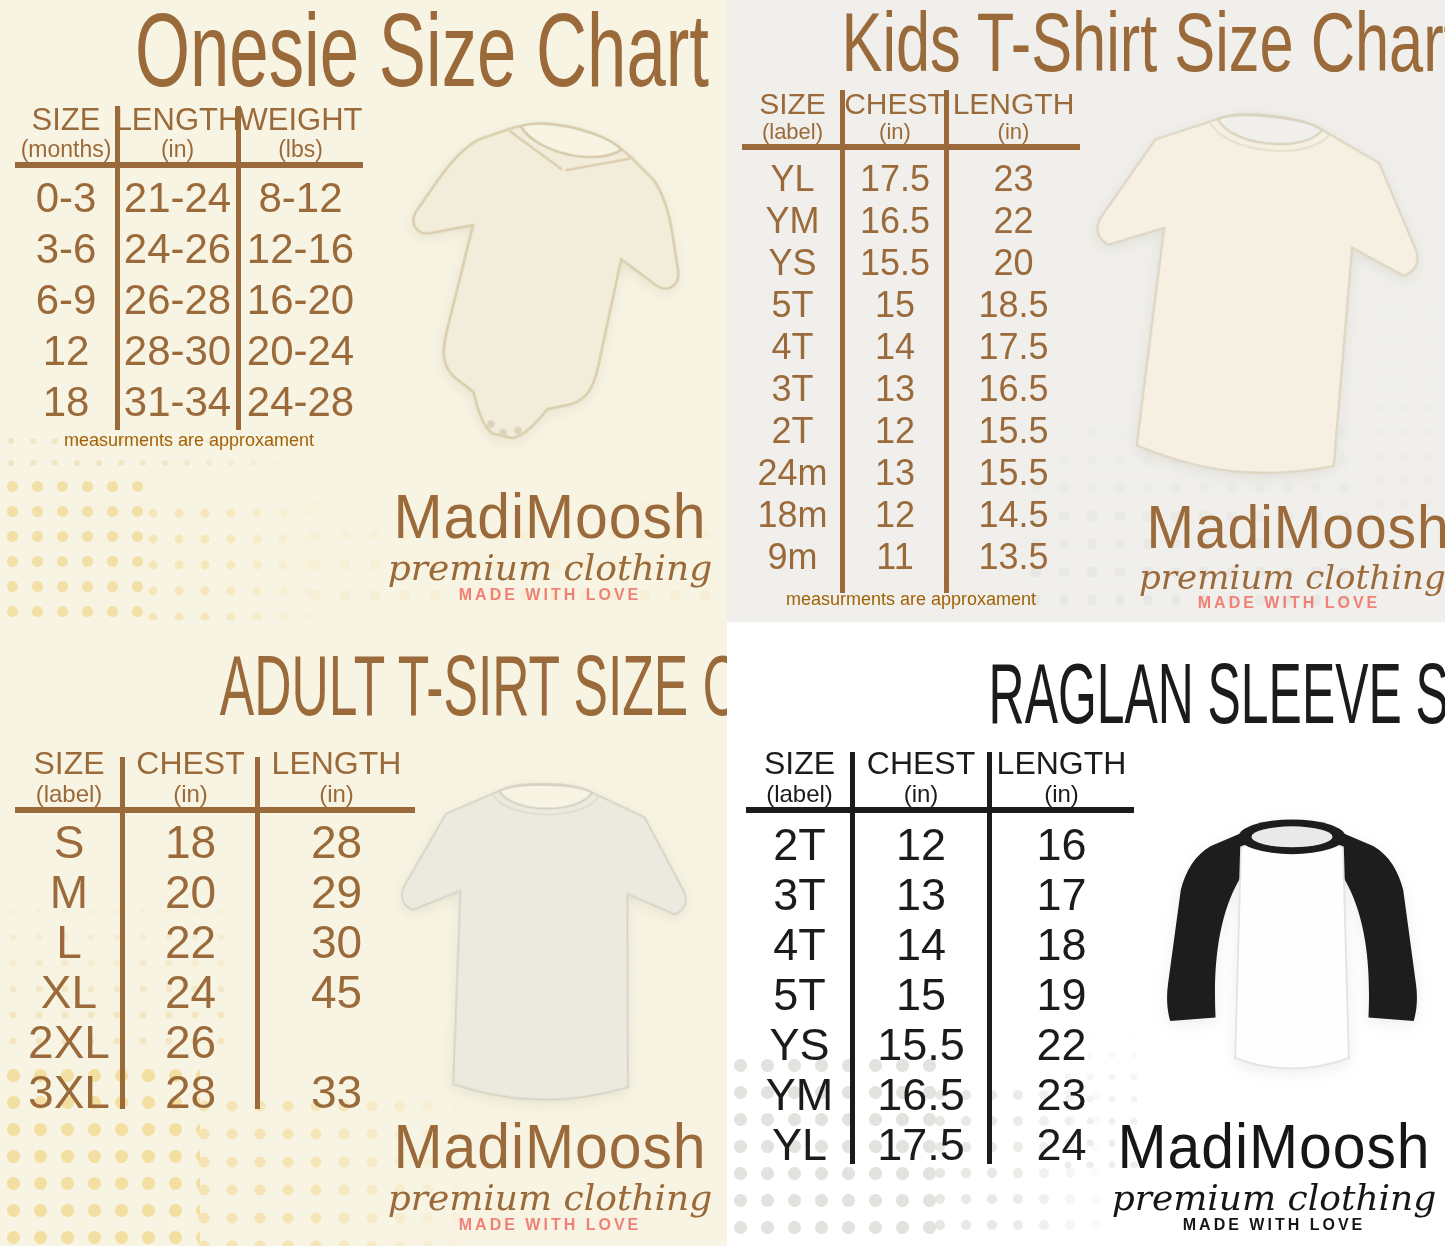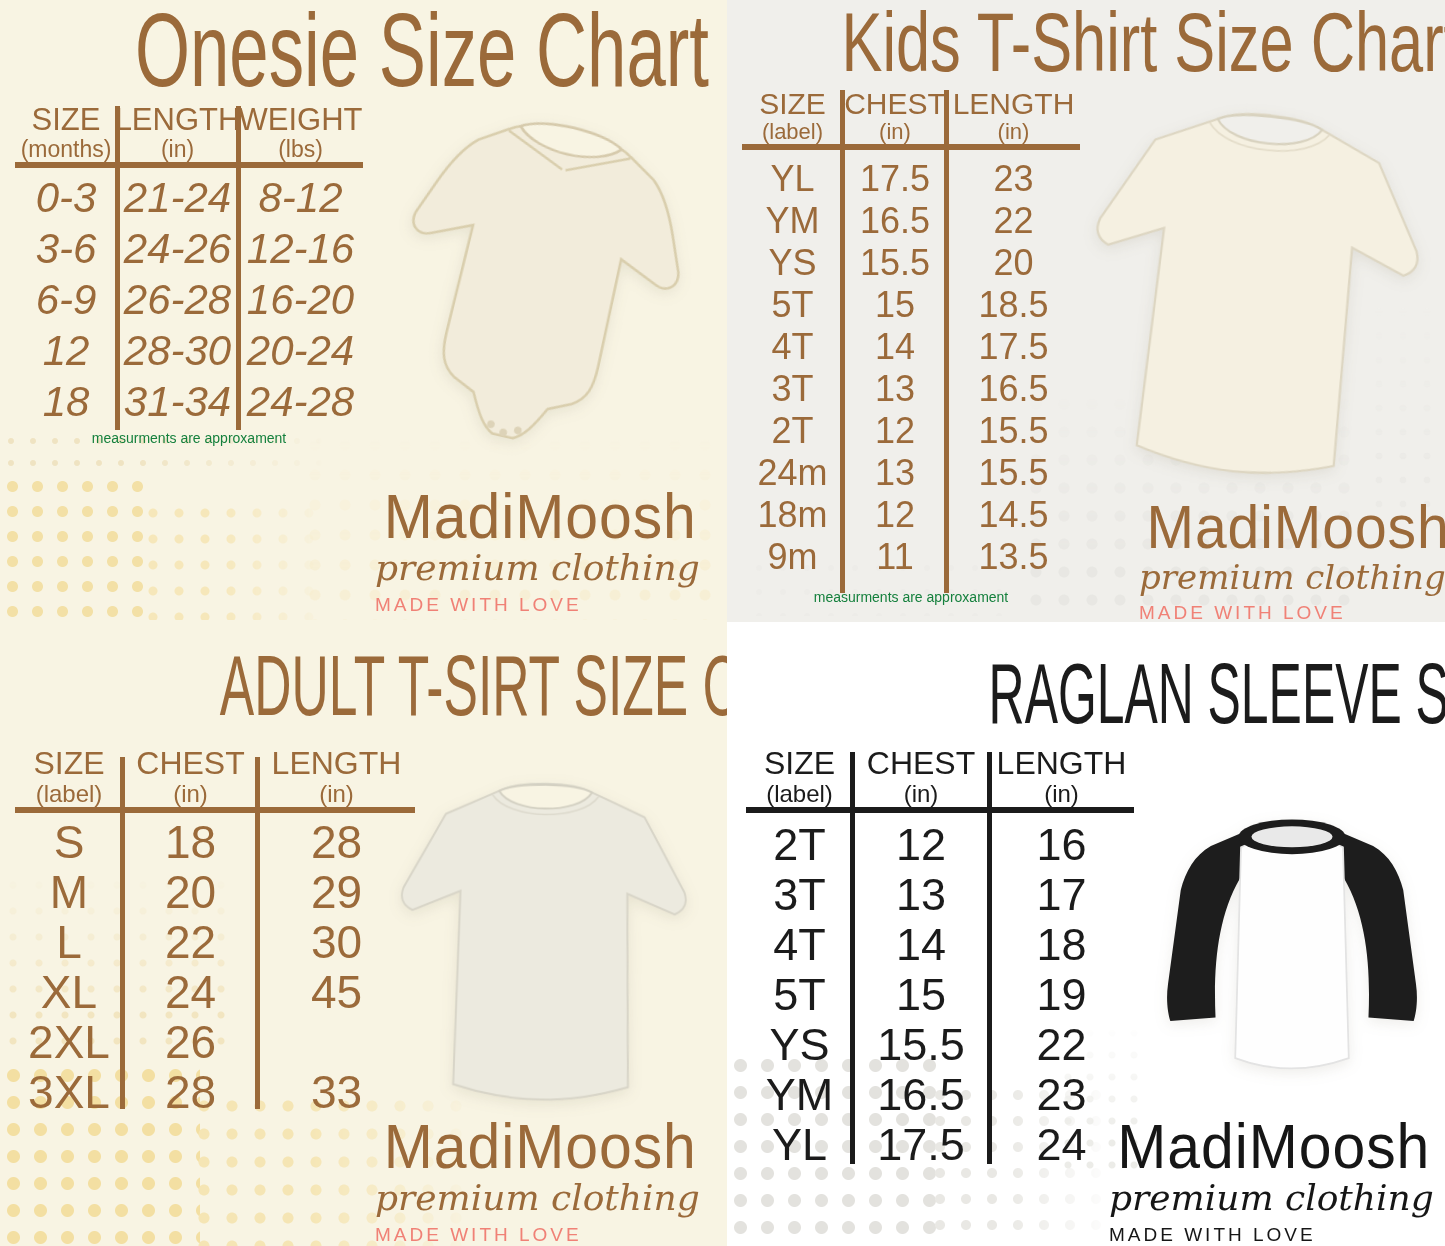--- a/index.html
+++ b/index.html
@@ -32,21 +32,21 @@
   .vline{position:absolute;width:5px;background:#9b6a3a;}
   .rows{position:relative;}
   .tr{display:flex;}
   .td{display:flex;align-items:center;justify-content:center;line-height:1;}
 
   #q1 .size-table{left:15px;top:106px;width:348px;}
   #q1 .thead{height:56px;}
   #q1 .hrule{top:56px;width:348px;}
   #q1 .vline{top:0;height:324px;}
   #q1 .v1{left:100px;} #q1 .v2{left:221px;}
-  #q1 .rows{margin-top:10px;font-style:italic;}
+  #q1 .rows{margin-top:10px;}
   #q1 .tr{height:51px;}
   #q1 .td{font-size:42px;}
   #q1 .c0{width:102px;} #q1 .c1{width:121px;} #q1 .c2{width:125px;}
 
   #q2 .size-table{left:15px;top:88px;width:338px;}
   #q2 .thead{height:56px;}
   #q2 .th .lbl{font-size:30px;} #q2 .th .unit{font-size:22px;}
   #q2 .hrule{top:56px;width:338px;}
   #q2 .vline{top:2px;height:503px;}
   #q2 .v1{left:98px;} #q2 .v2{left:202px;}
@@ -70,31 +70,31 @@
   #q4 .thead{height:55px;}
   #q4 .th .lbl{font-size:32px;} #q4 .th .unit{font-size:24px;}
   #q4 .hrule{top:55px;width:388px;background:#1b1b1b;}
   #q4 .vline{top:0;height:412px;background:#1b1b1b;}
   #q4 .v1{left:104px;} #q4 .v2{left:241px;}
   #q4 .rows{margin-top:12px;}
   #q4 .tr{height:50px;}
   #q4 .td{font-size:45px;}
   #q4 .c0{width:107px;} #q4 .c1{width:136px;} #q4 .c2{width:145px;}
 
-  .note{position:absolute;text-align:center;color:#15803d;font-size:14px;}
+  .note{position:absolute;text-align:center;color:#a16207;font-size:18px;}
   #q1 .note{left:15px;top:430px;width:348px;}
   #q2 .note{left:15px;top:589px;width:338px;}
 
-  .logo{position:absolute;color:#9b6a3a;}
+  .logo{position:absolute;text-align:center;color:#9b6a3a;}
   .logo .name{font-size:62px;line-height:1;letter-spacing:1px;white-space:nowrap;
               display:block;transform:scale(.95,1.02);}
   .logo .tag{font-family:"DejaVu Serif",serif;font-style:italic;font-size:36px;
              line-height:1;margin-top:2px;white-space:nowrap;}
-  .logo .motto{font-size:19px;font-weight:normal;letter-spacing:3px;color:#f08176;
-               margin-top:8px;white-space:nowrap;}
+  .logo .motto{font-size:16px;font-weight:bold;letter-spacing:3px;color:#f08176;
+               white-space:nowrap;}
   #q1 .logo{left:375px;top:486px;width:350px;}
   #q2 .logo{left:412px;top:498px;width:300px;}
   #q2 .logo .name{font-size:60px;}
   #q2 .logo .tag{font-size:34px;}
   #q3 .logo{left:375px;top:494px;width:350px;}
   #q4 .logo{left:382px;top:494px;width:330px;color:#161616;}
   #q4 .logo .motto{color:#161616;}
 
   svg.product{position:absolute;filter:drop-shadow(0 4px 7px rgba(90,80,50,.10));}
   #q1 svg.product{left:362px;top:96px;width:350px;height:380px;transform:rotate(13deg);}

